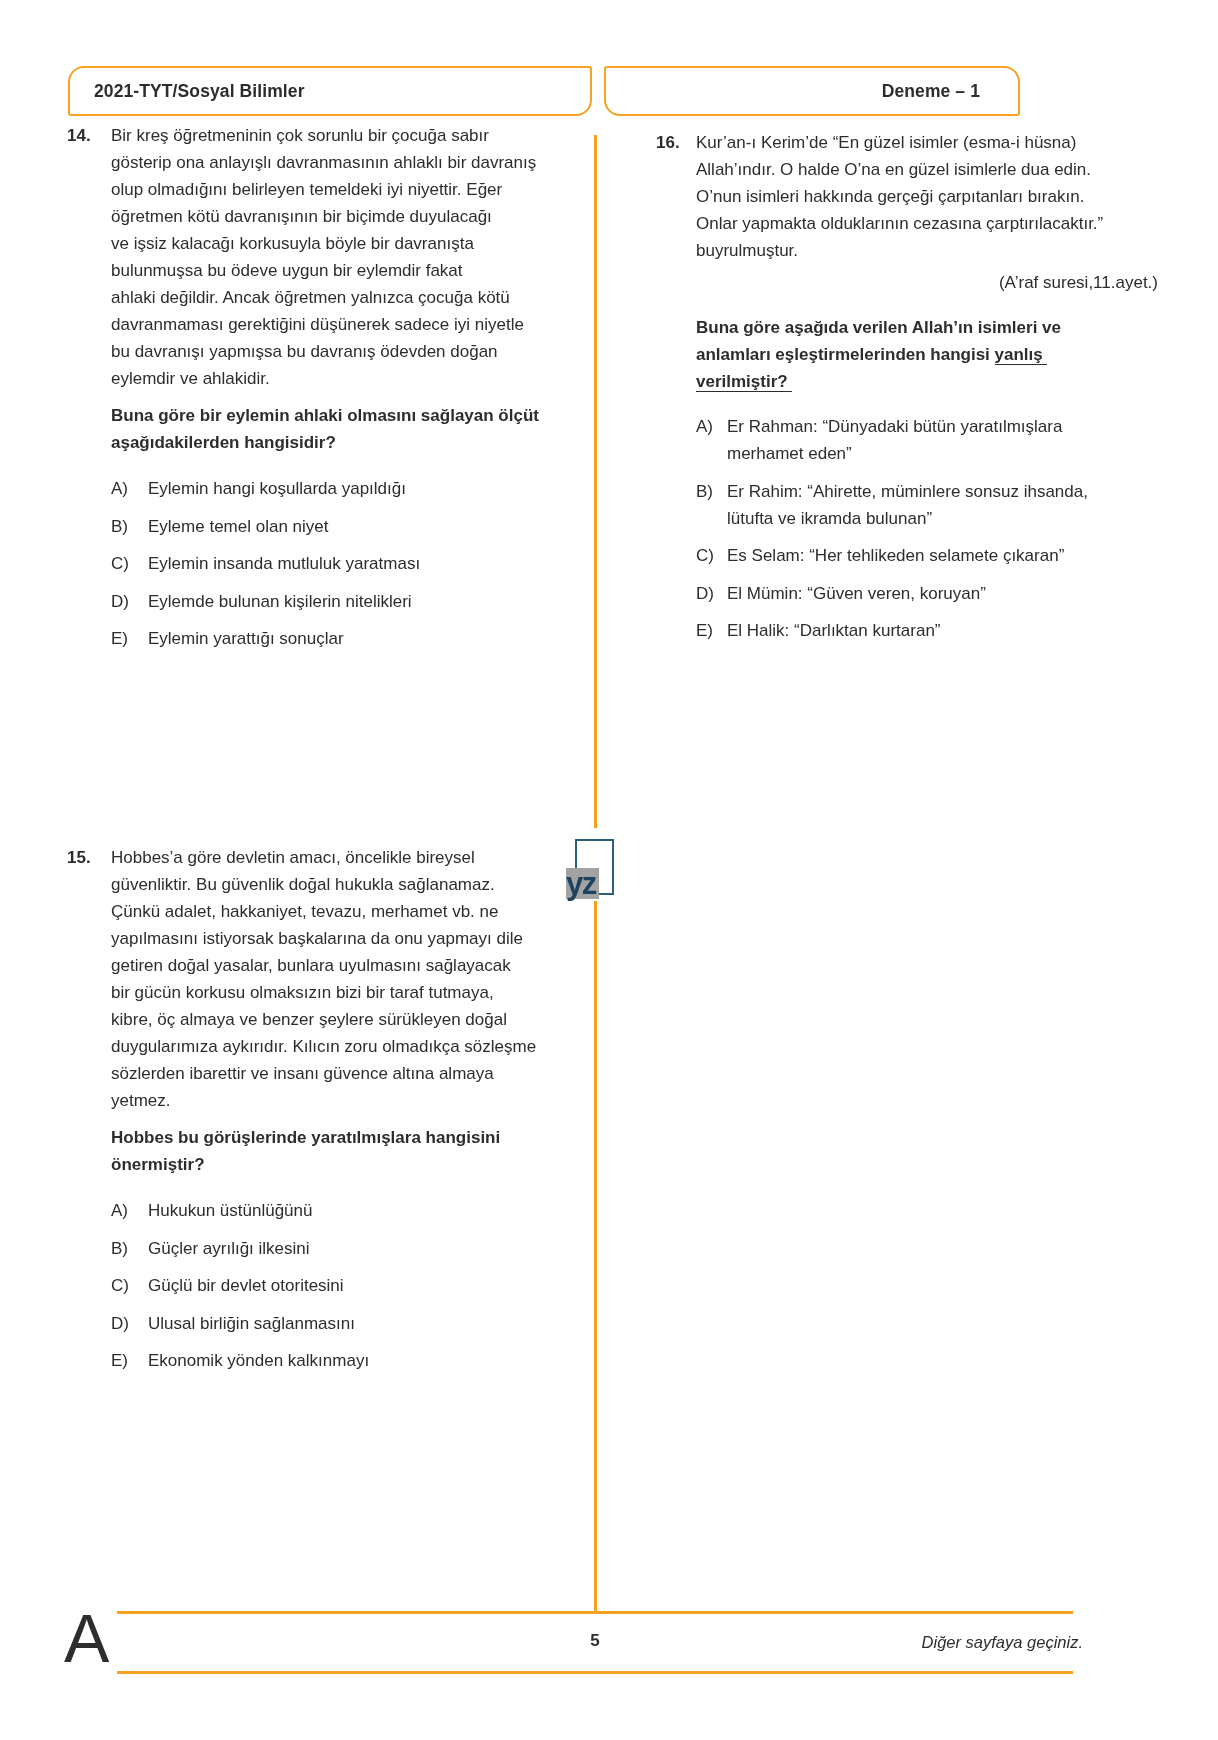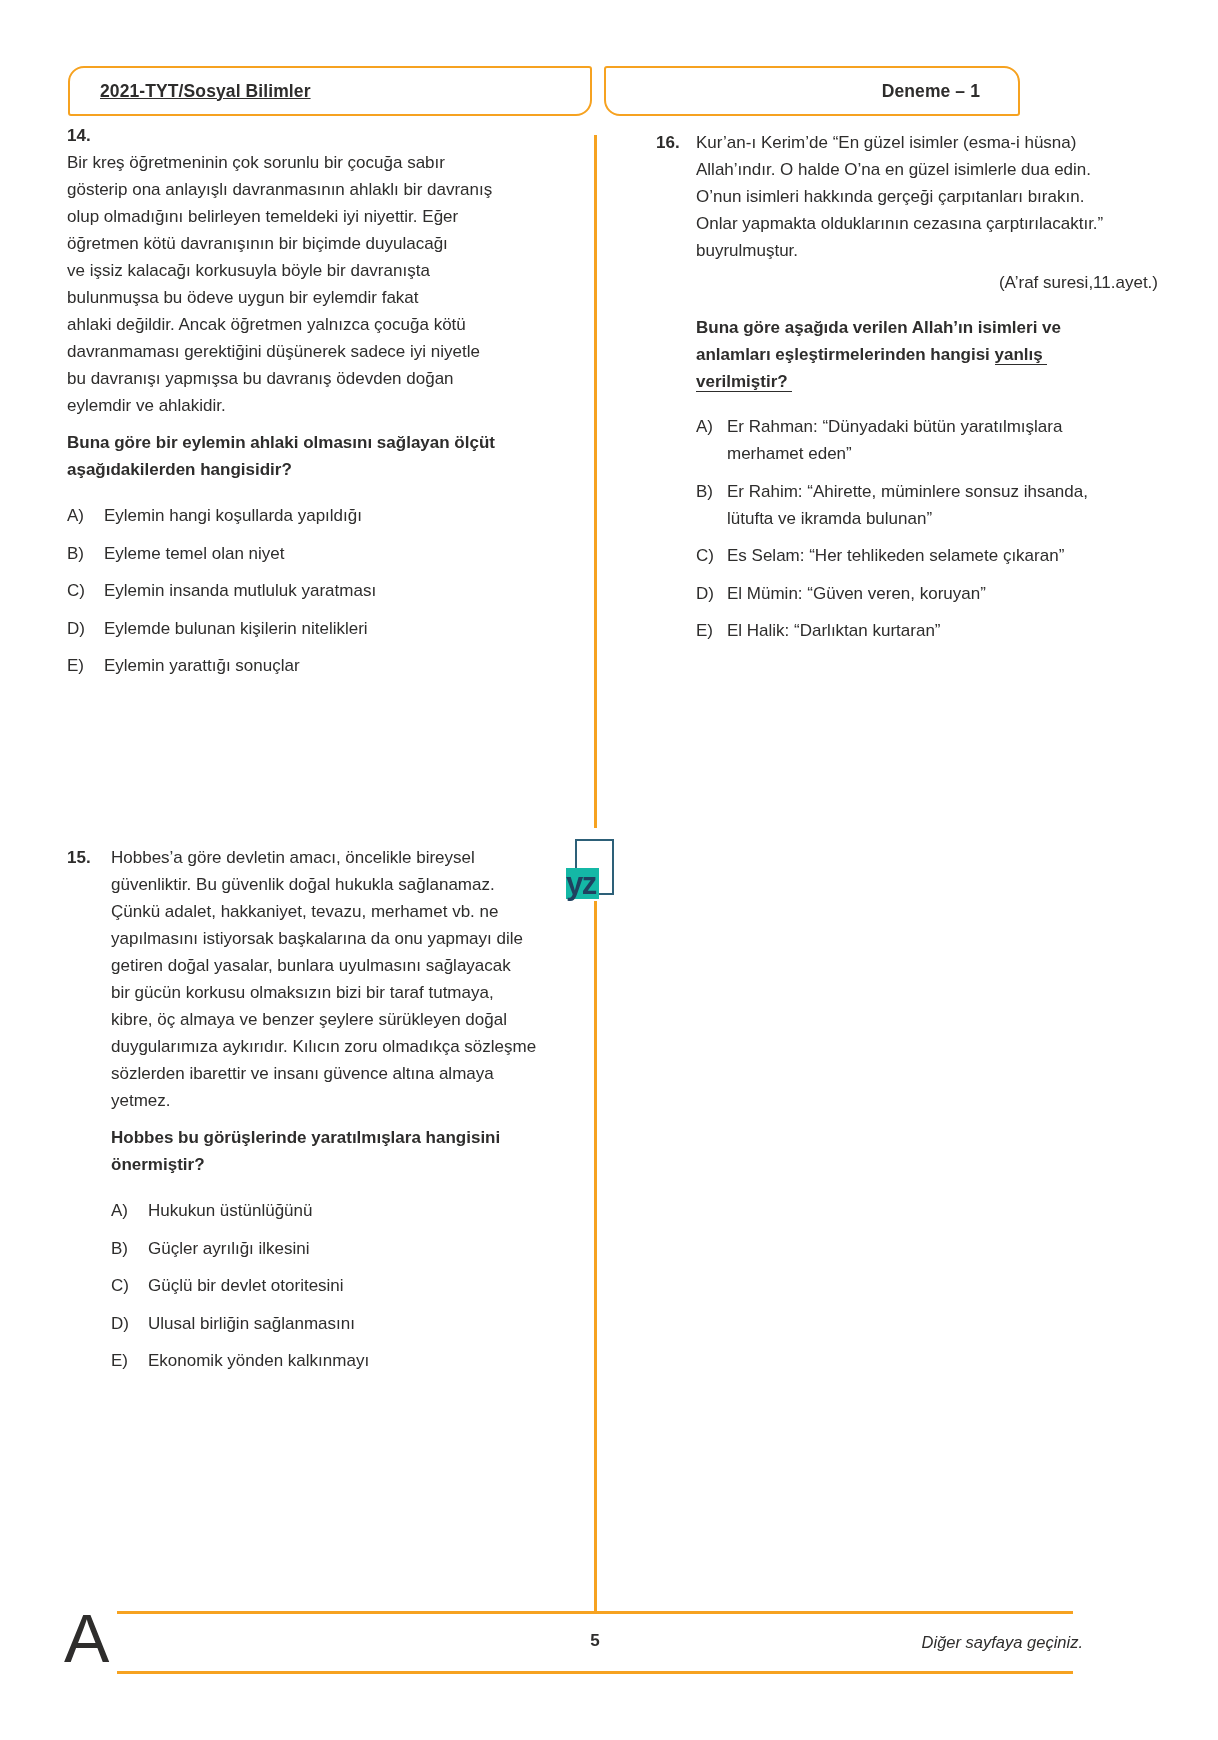--- a/index.html
+++ b/index.html
@@ -13,40 +13,40 @@
     width:1218px;height:1740px;position:relative;background:#ffffff;
     font-family:"Liberation Sans", sans-serif;color:var(--ink);
     -webkit-font-smoothing:antialiased;
   }
   
   .hbox{
     position:absolute;top:66px;height:50px;box-sizing:border-box;
     border:2.5px solid var(--accent);display:flex;align-items:center;
     font-weight:bold;font-size:17.5px;letter-spacing:.1px;
   }
-  .hbox-left{left:68px;width:524px;border-radius:16px 3px 16px 3px;padding-left:30px;text-decoration:underline;}
+  .hbox-left{left:68px;width:524px;border-radius:16px 3px 16px 3px;padding-left:24px;}
   .hbox-right{left:604px;width:416px;border-radius:3px 16px 3px 16px;justify-content:flex-end;padding-right:38px;}
 
   
   .vdiv{position:absolute;left:594px;width:3px;background:var(--accent);}
   .vdiv-top{top:135px;height:693px;}
   .vdiv-bottom{top:901px;height:711px;}
 
   
   .logo{position:absolute;left:575px;top:839px;width:39px;height:56px;
     border:2.5px solid var(--logo-blue);box-sizing:border-box;}
   .logo .yz{
-    position:absolute;left:-11px;bottom:-6px;background:#14b8a6;
+    position:absolute;left:-11px;bottom:-6px;background:#a3a3a3;
     font-weight:bold;font-size:31px;line-height:1;letter-spacing:-1.5px;
     color:var(--logo-text);padding:0 3px 0 0;
   }
 
   
   .q{position:absolute;display:flex;font-size:17px;line-height:27px;}
-  #q14{left:67px;top:122px;width:492px;flex-direction:column;}
+  #q14{left:67px;top:122px;width:492px;}
   #q15{left:67px;top:844px;width:492px;}
   #q16{left:656px;top:129px;width:502px;}
   .qnum{font-weight:bold;flex:none;width:44px;}
   #q16 .qnum{width:40px;}
   .qcontent{flex:1;min-width:0;}
   .qtext{margin:0;white-space:pre-line;}
   .citation{margin:5px 0 0 0;text-align:right;white-space:pre-line;}
   .qbold{margin:10px 0 0 0;font-weight:bold;white-space:pre-line;}
   #q16 .qbold{margin-top:18px;}
   .u{border-bottom:1.5px solid var(--ink);padding-right:4px;}

